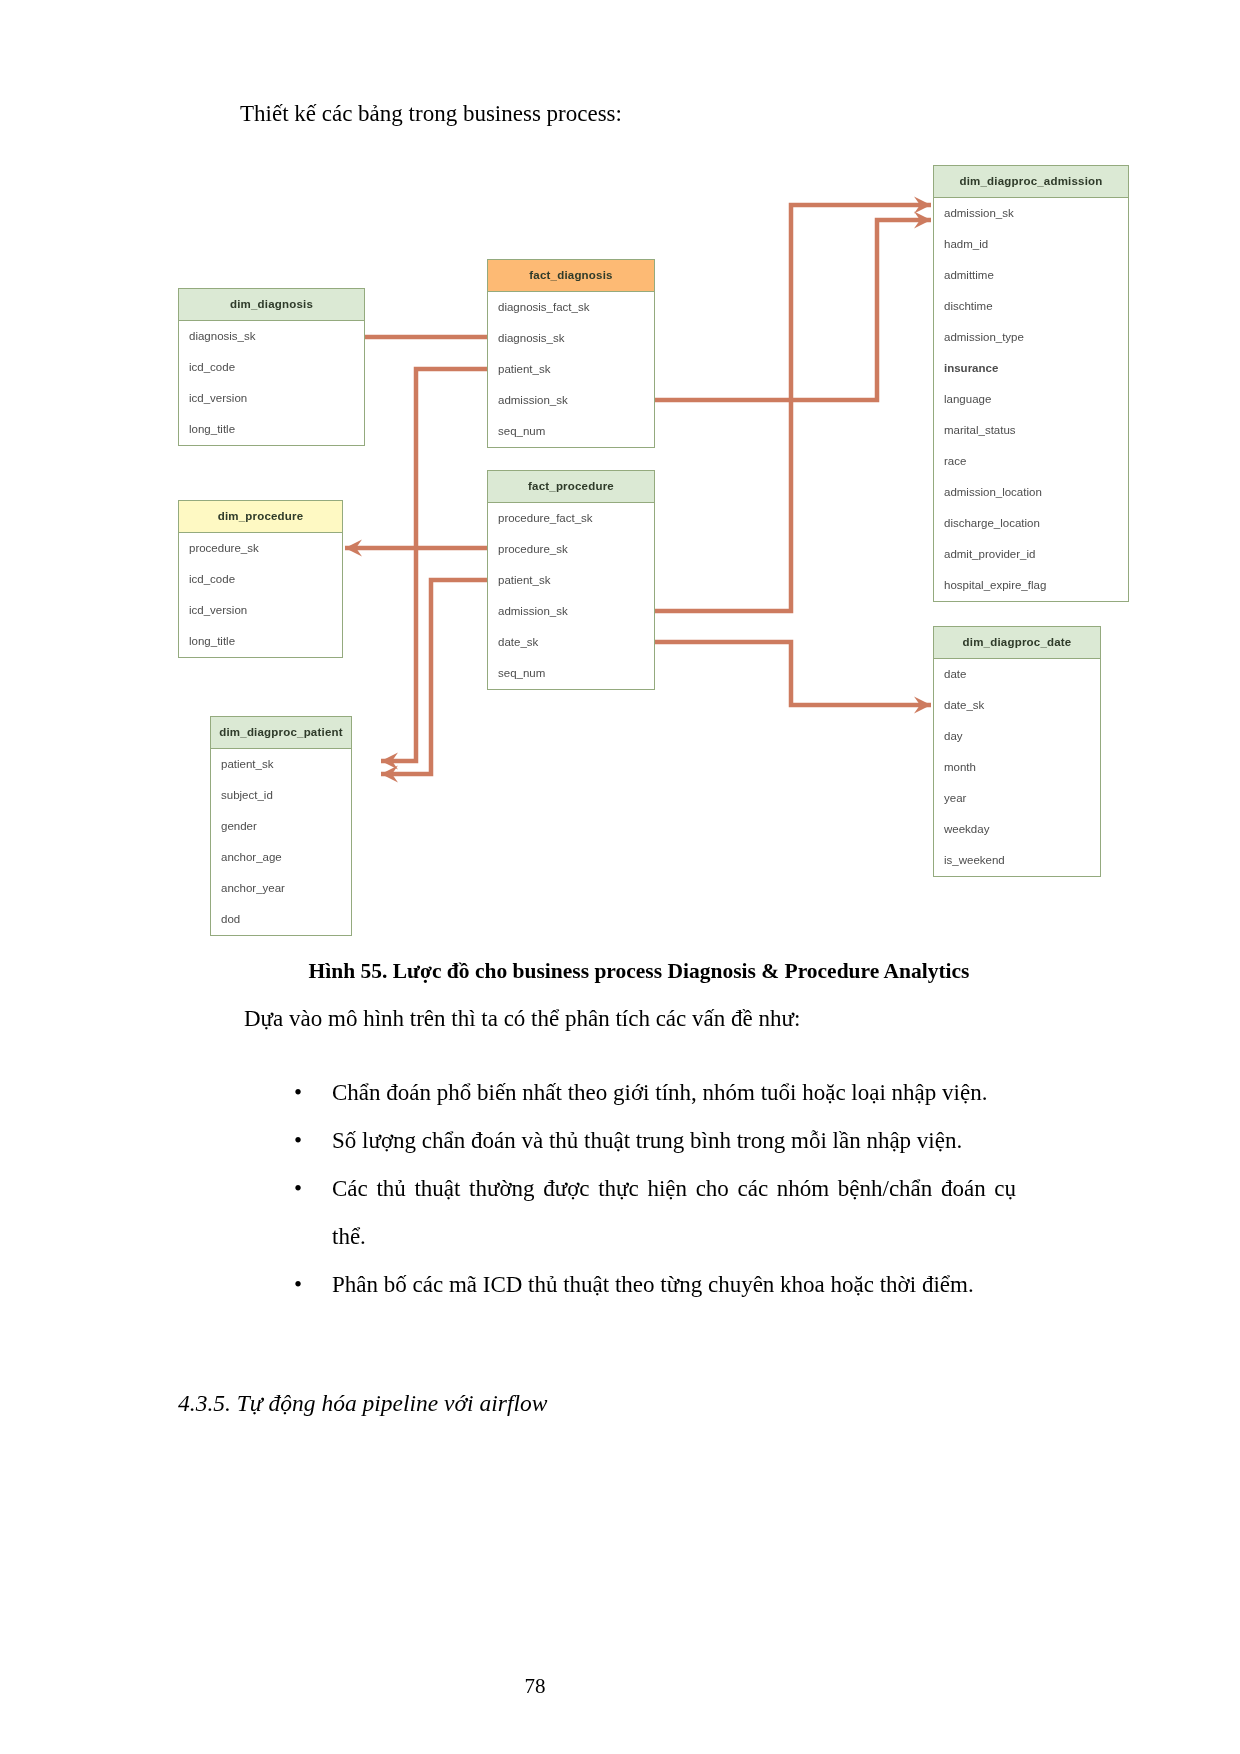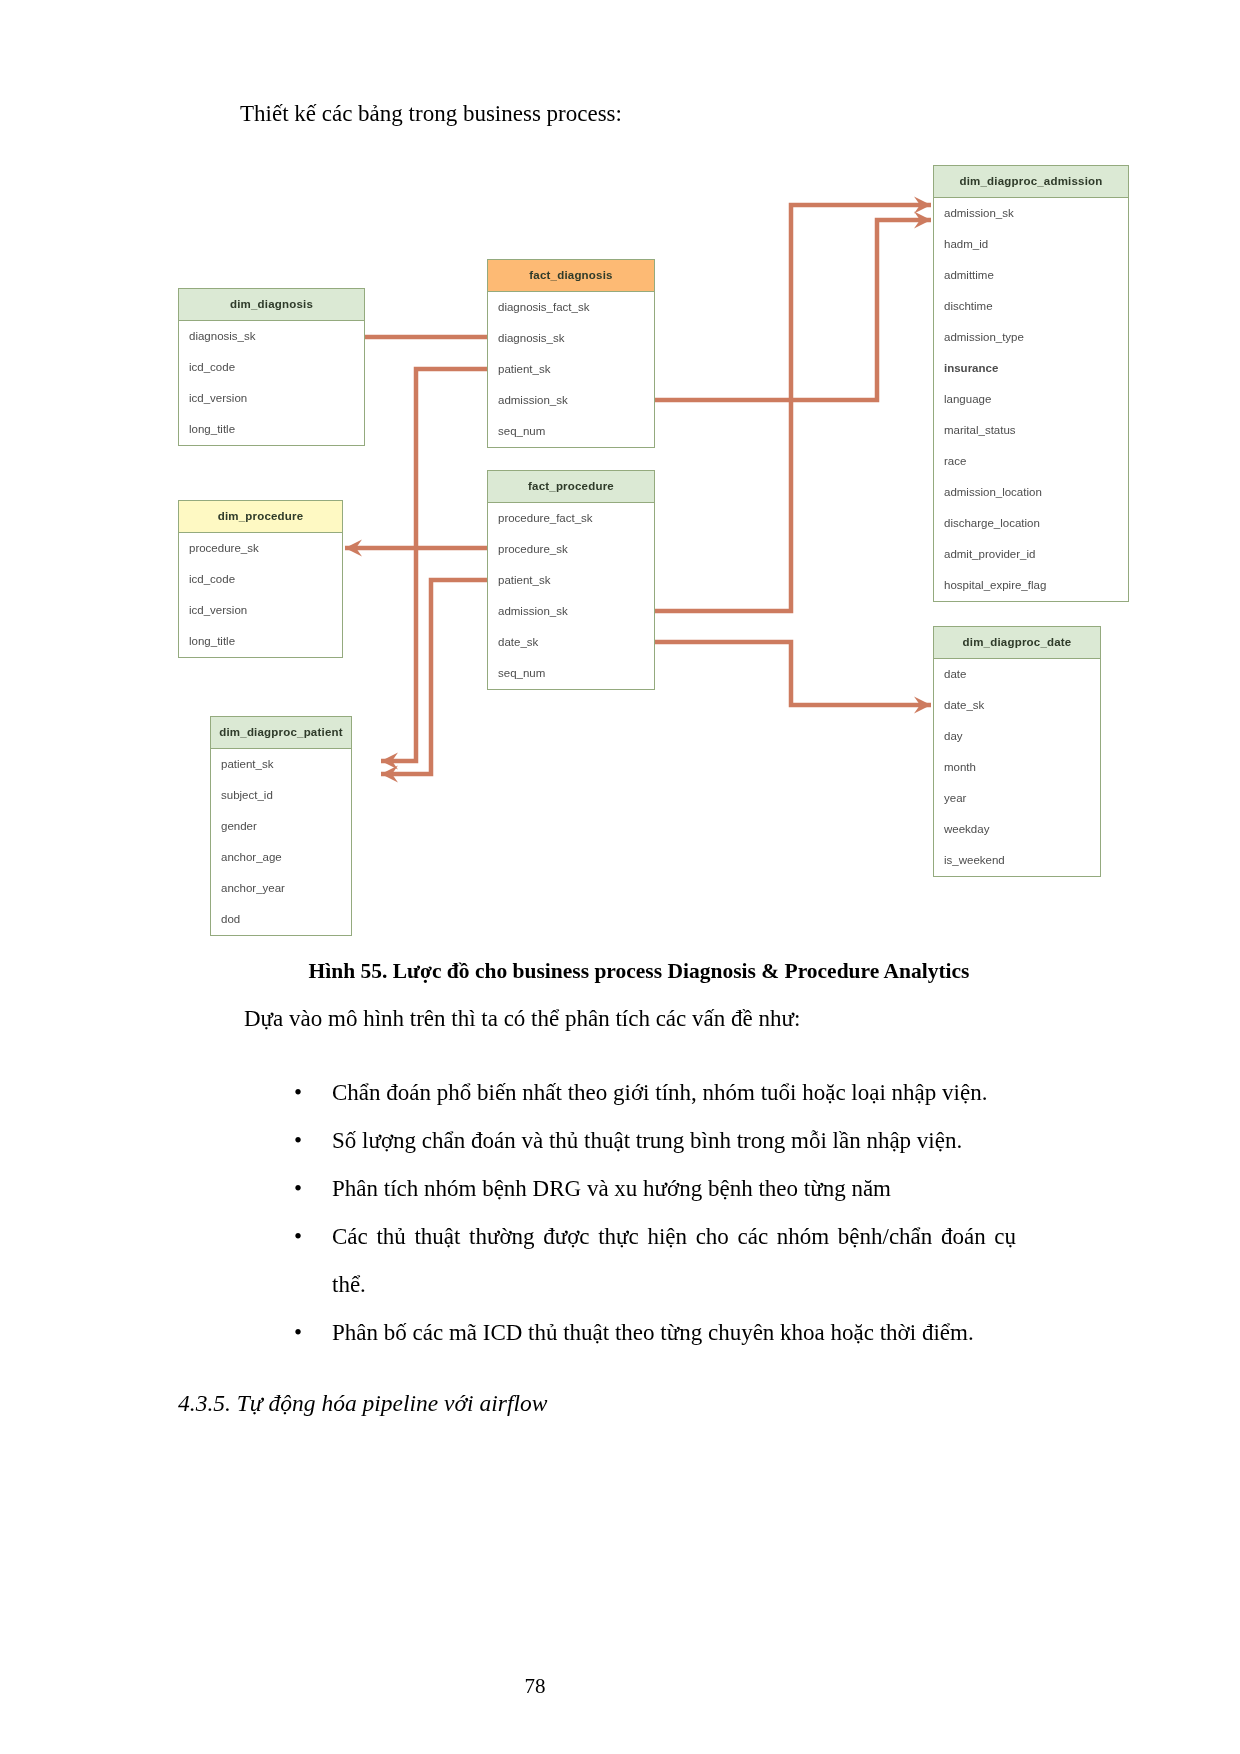--- a/index.html
+++ b/index.html
@@ -208,21 +208,20 @@
       </div>
     </div>
 
   <div class="caption">Hình 55. Lược đồ cho business process Diagnosis &amp; Procedure Analytics</div>
 
   <div class="intro">Dựa vào mô hình trên thì ta có thể phân tích các vấn đề như:</div>
 
   <ul class="bullets">
     <li>Chẩn đoán phổ biến nhất theo giới tính, nhóm tuổi hoặc loại nhập viện.</li>
     <li>Số lượng chẩn đoán và thủ thuật trung bình trong mỗi lần nhập viện.</li>
-    <li>Phân tích nhóm bệnh DRG và xu hướng bệnh theo từng năm</li>
     <li>Các thủ thuật thường được thực hiện cho các nhóm bệnh/chẩn đoán cụ thể.</li>
     <li>Phân bố các mã ICD thủ thuật theo từng chuyên khoa hoặc thời điểm.</li>
   </ul>
 
   <div class="section-heading">4.3.5. Tự động hóa pipeline với airflow</div>
 
 
   <div class="page-number">78</div>
 
 </div>

